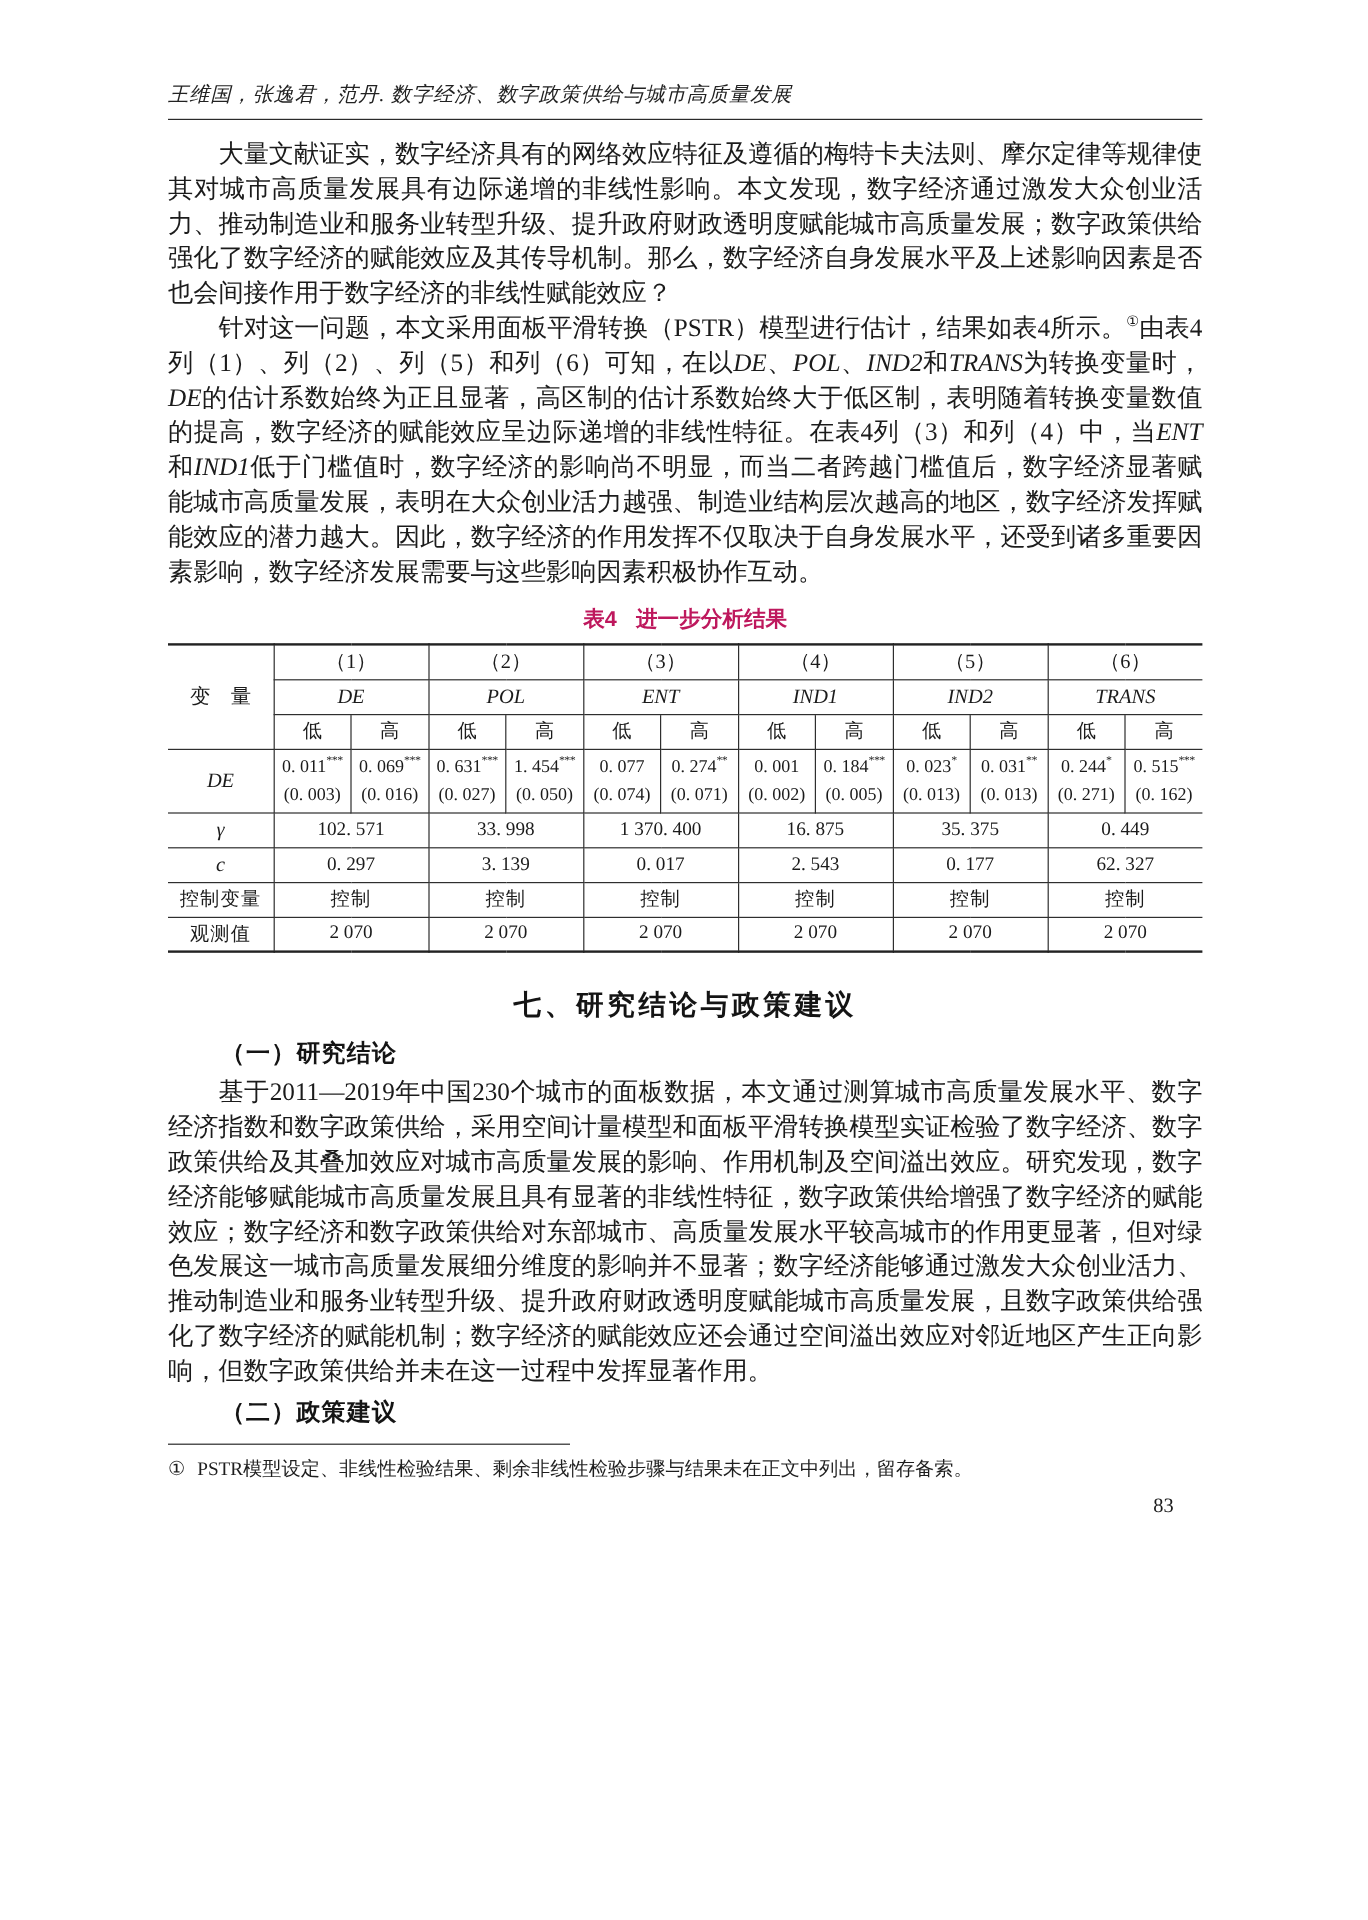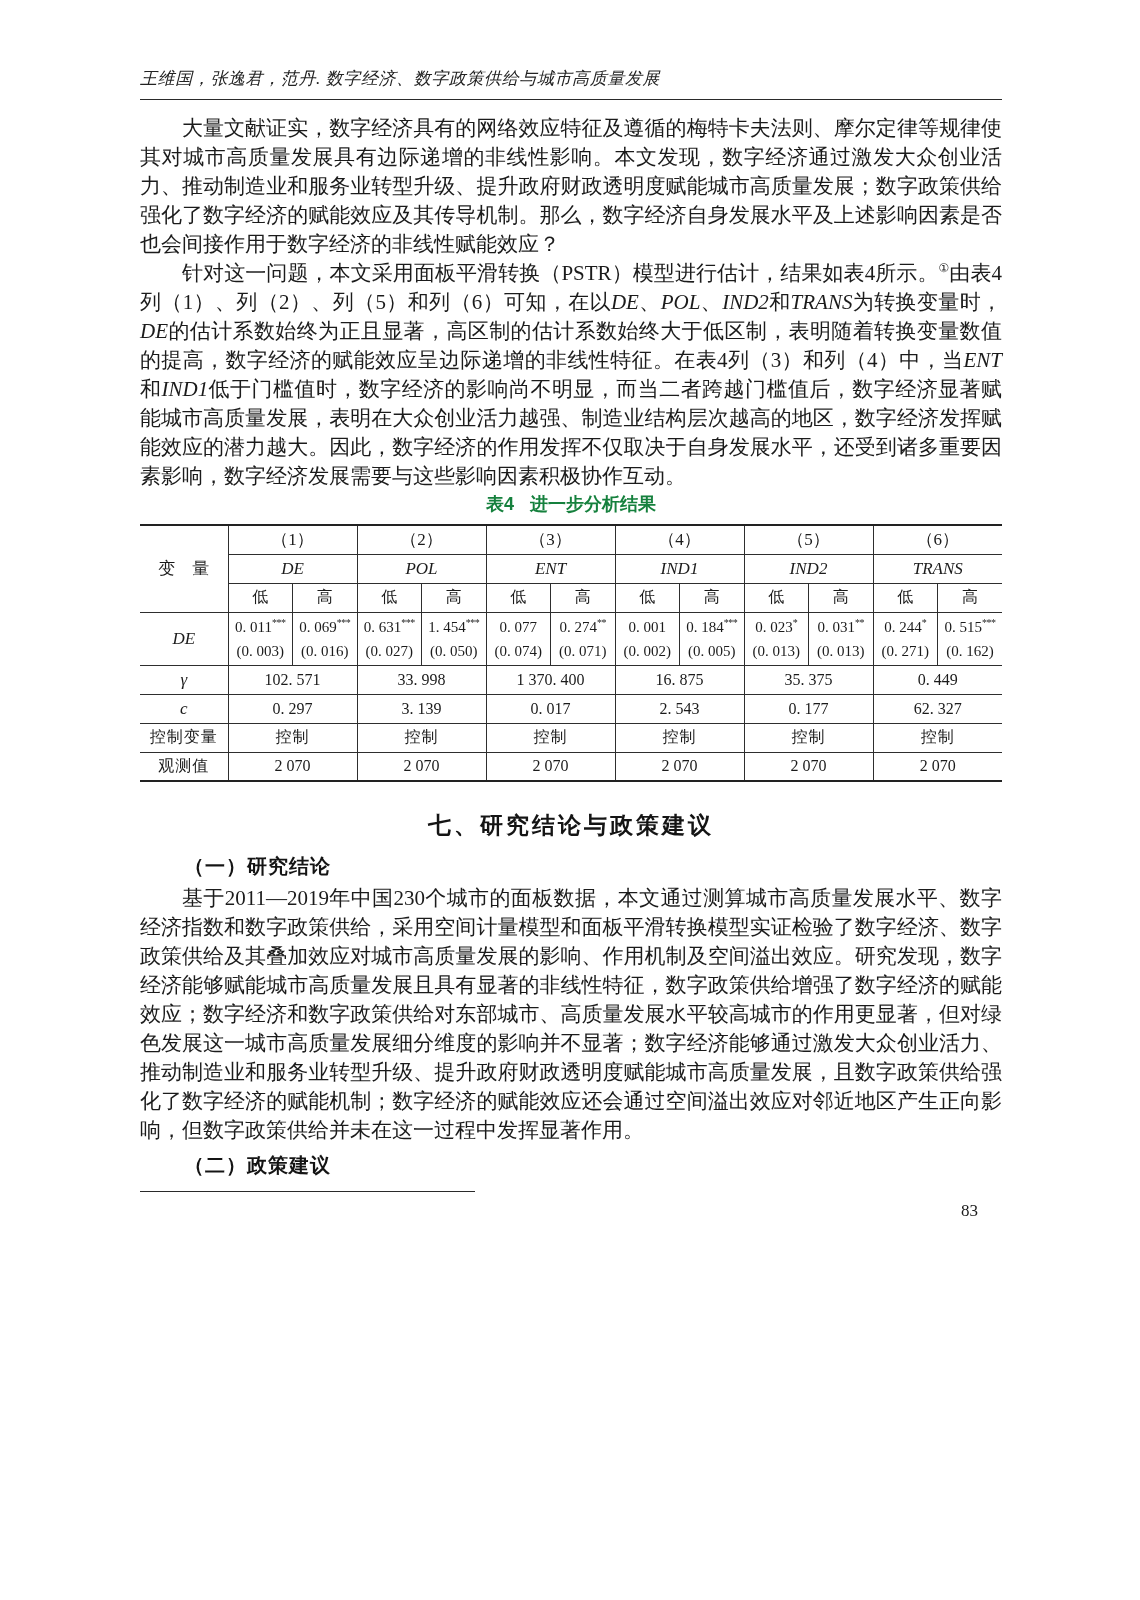--- a/index.html
+++ b/index.html
@@ -32,23 +32,23 @@
   .para {
     font-size:21px; line-height:29px; text-align:justify; text-indent:2em;
     color:#1b1b1b;
   }
   .para.first { margin-top:14px; }
   .para.after-sub { margin-top:4px; }
   .var { font-style:italic; }
   sup.fnref { font-size:12px; line-height:0; }
 
   .tbl-caption {
-    margin-top:0; text-align:center;
+    margin-top:12px; text-align:center;
     font-family:"Liberation Sans","DejaVu Sans",sans-serif;
-    font-weight:700; font-size:18px; color:#15803d; line-height:26px;
+    font-weight:700; font-size:18px; color:#be185d; line-height:26px;
   }
   .tbl-caption .cap-label { margin-right:16px; }
 
   table.tbl {
     width:100%; margin-top:7px; border-collapse:collapse; table-layout:fixed;
     border-top:2px solid #222; border-bottom:2px solid #222;
   }
   .tbl td {
     border:1px solid #2e2e2e; text-align:center; vertical-align:middle;
     font-size:16px; height:29px; padding:1px 0; color:#1b1b1b;
@@ -233,17 +233,20 @@
 
   <div class="h-sub">（一）研究结论</div>
 
   <p class="para after-sub">基于2011—2019年中国230个城市的面板数据，本文通过测算城市高质量发展水平、数字经济指数和数字政策供给，采用空间计量模型和面板平滑转换模型实证检验了数字经济、数字政策供给及其叠加效应对城市高质量发展的影响、作用机制及空间溢出效应。研究发现，数字经济能够赋能城市高质量发展且具有显著的非线性特征，数字政策供给增强了数字经济的赋能效应；数字经济和数字政策供给对东部城市、高质量发展水平较高城市的作用更显著，但对绿色发展这一城市高质量发展细分维度的影响并不显著；数字经济能够通过激发大众创业活力、推动制造业和服务业转型升级、提升政府财政透明度赋能城市高质量发展，且数字政策供给强化了数字经济的赋能机制；数字经济的赋能效应还会通过空间溢出效应对邻近地区产生正向影响，但数字政策供给并未在这一过程中发挥显著作用。</p>
 
   <div class="h-sub" style="margin-top:6px;">（二）政策建议</div>
 
 
   <div class="footnote">
     <div class="fn-rule"></div>
+    <div class="fn-text">
+      <span class="fn-marker">①</span><span>PSTR模型设定、非线性检验结果、剩余非线性检验步骤与结果未在正文中列出，留存备索。</span>
+    </div>
   </div>
 
   <div class="page-number">83</div>
 
 </div>
 
 </body></html>

